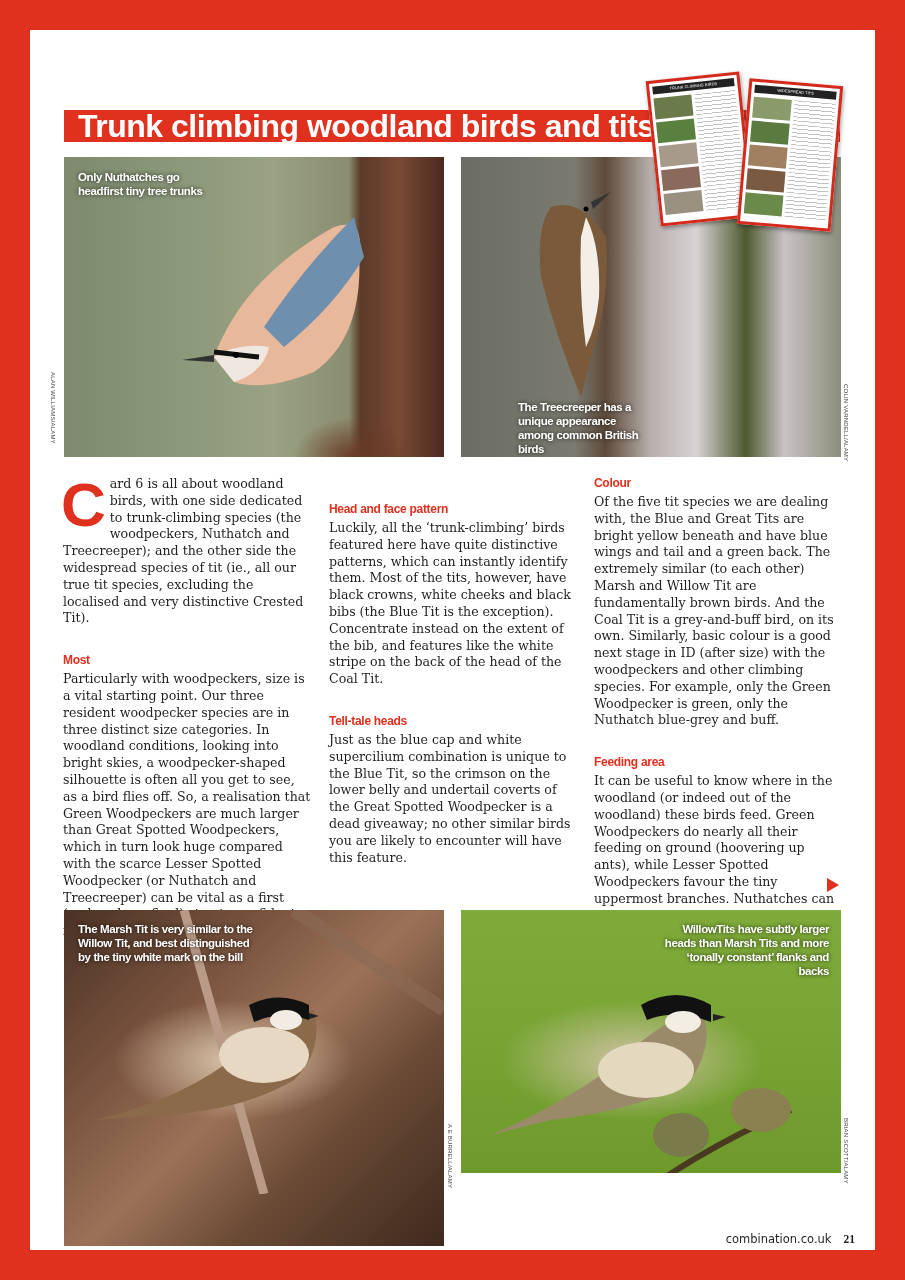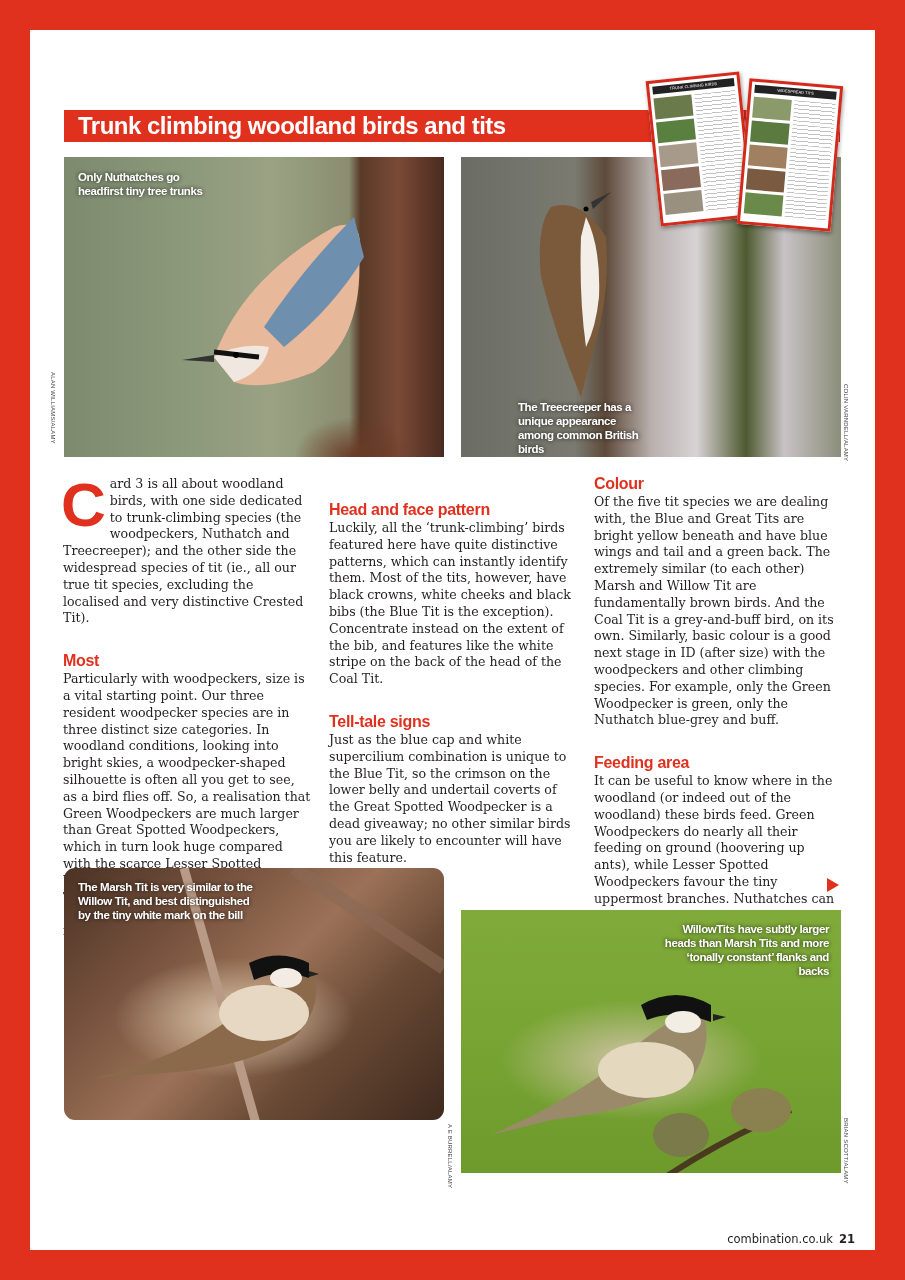--- a/index.html
+++ b/index.html
@@ -1,51 +1,51 @@
 <!DOCTYPE html>
 <html><head>
 <meta charset="utf-8">
 <style>
   html,body{margin:0;padding:0;}
   body{width:905px;height:1280px;background:#e0301e;position:relative;overflow:hidden;font-family:"DejaVu Serif",serif;}
   .page{position:absolute;left:30px;top:30px;width:845px;height:1220px;background:#ffffff;}
   .title-bar{position:absolute;left:64px;top:110px;width:776px;height:32px;background:#e0301e;}
-  .title-bar h1{margin:0;position:absolute;left:14px;top:1px;font-family:"Liberation Sans",sans-serif;font-weight:700;font-size:24px;color:#fff;letter-spacing:-0.5px;line-height:30px;}
+  .title-bar h1{margin:0;position:absolute;left:14px;top:1px;font-family:"Liberation Sans",sans-serif;font-weight:700;font-size:32px;color:#fff;letter-spacing:-0.5px;line-height:30px;}
   .photo{position:absolute;overflow:hidden;}
   .photo .caption{position:absolute;font-family:"Liberation Sans",sans-serif;font-weight:700;font-size:11.5px;line-height:14px;color:#fff;text-shadow:0 0 4px rgba(0,0,0,.8);letter-spacing:-0.4px;}
   .credit{position:absolute;font-family:"Liberation Sans",sans-serif;font-size:6px;color:#444;writing-mode:vertical-rl;letter-spacing:0.2px;}
   #photo-nuthatch{left:64px;top:157px;width:380px;height:300px;background:
     radial-gradient(ellipse 60px 40px at 290px 300px,#6a3a25 0%,transparent 100%),
     linear-gradient(90deg,#7d8a6e 0%,#8b987a 30%,#9aa283 55%,#8a8d70 75%,#5a3a28 78%,#7a4a35 88%,#4a2a20 100%);}
   #photo-treecreeper{left:461px;top:157px;width:380px;height:300px;background:
     linear-gradient(90deg,#6b6d64 0%,#7a7a70 30%,#5e4a3a 38%,#b8b0ad 50%,#d8d2d5 62%,#4e5a30 75%,#c9c2c6 85%,#8a8e7a 100%);}
-  #photo-marsh{left:64px;top:868px;width:380px;height:252px;background:
+  #photo-marsh{left:64px;top:910px;width:380px;height:336px;background:
     radial-gradient(ellipse 120px 60px at 170px 150px,#d7c3a8 0%,transparent 100%),
-    linear-gradient(135deg,#4a3224 0%,#7b5540 30%,#9b7258 50%,#6a4a35 70%,#3e2a1e 100%); border-radius: 11px;}
+    linear-gradient(135deg,#4a3224 0%,#7b5540 30%,#9b7258 50%,#6a4a35 70%,#3e2a1e 100%);}
   #photo-willow{left:461px;top:910px;width:380px;height:263px;background:
     radial-gradient(ellipse 130px 60px at 170px 150px,#cfc3a4 0%,transparent 100%),
     linear-gradient(180deg,#80ab3a 0%,#78a434 50%,#6e9a2c 100%);}
   .bird{position:absolute;}
   .cards{position:absolute;left:645px;top:68px;width:200px;height:160px;}
   .card{position:absolute;width:88px;height:140px;background:#fff;border:3px solid #d42a1c;box-shadow:1px 2px 4px rgba(0,0,0,.4);}
   .card .hd{height:8px;background:#222;margin:3px 3px 4px;font-family:"Liberation Sans",sans-serif;font-size:4px;color:#fff;text-align:center;line-height:8px;}
   .card .row{display:flex;gap:3px;margin:0 3px 3px;height:21px;}
   .card .row .th{width:38px;height:21px;background:#7a8a5a;}
   .card .row .tx{flex:1;background:repeating-linear-gradient(180deg,#999 0 1px,transparent 1px 4px);opacity:.6;}
   .col{position:absolute;top:476px;width:248px;font-size:12.6px;line-height:16.8px;color:#231f20;}
   .col p{margin:0;}
-  .col h2{margin:24px 0 1px;font-family:"Liberation Sans",sans-serif;font-weight:700;font-size:16px;line-height:19px;color:#e0301e;letter-spacing:-0.3px;}
+  .col h2{margin:24px 0 1px;font-family:"Liberation Sans",sans-serif;font-weight:700;font-size:12px;line-height:19px;color:#e0301e;letter-spacing:-0.3px;}
   #col1{left:63px;}
   #col2{left:329px;}
   #col3{left:594px;}
   .dropcap{float:left;font-family:"Liberation Sans",sans-serif;font-weight:700;font-size:62px;line-height:50px;color:#e0301e;margin:4px 4px 0 -2px;}
   .indent{text-indent:14px;}
   .next-arrow{position:absolute;left:827px;top:878px;width:0;height:0;border-top:7px solid transparent;border-bottom:7px solid transparent;border-left:12px solid #e0301e;}
   .footer{position:absolute;right:50px;top:1232px;font-family:"DejaVu Sans",sans-serif;font-size:11.5px;color:#231f20;}
-  .footer b{font-weight:700;margin-left:6px;}
+  .footer b{font-weight:700;margin-left:12px;font-family:Liberation Serif, serif;}
 </style>
 </head>
 <body>
 
 <div class="page"></div>
 
 <div class="title-bar">
   <h1>Trunk climbing woodland birds and tits</h1>
 </div>
 
@@ -116,29 +116,29 @@
         <div class="tx"></div>
       </div>
     <div class="row">
         <div class="th" style="background:#6a8a4a"></div>
         <div class="tx"></div>
       </div>
   </div>
 </div>
 
 <div class="col" id="col1">
-  <p><span class="dropcap">C</span><span>ard 3 is all about woodland birds, with one side dedicated to trunk-climbing species (the woodpeckers, Nuthatch and Treecreeper); and the other side the widespread species of tit (ie., all our true tit species, excluding the localised and very distinctive Crested Tit).</span></p>
+  <p><span class="dropcap">C</span><span>ard 6 is all about woodland birds, with one side dedicated to trunk-climbing species (the woodpeckers, Nuthatch and Treecreeper); and the other side the widespread species of tit (ie., all our true tit species, excluding the localised and very distinctive Crested Tit).</span></p>
   <h2>Most</h2>
   <p>Particularly with woodpeckers, size is a vital starting point. Our three resident woodpecker species are in three distinct size categories. In woodland conditions, looking into bright skies, a woodpecker-shaped silhouette is often all you get to see, as a bird flies off. So, a realisation that Green Woodpeckers are much larger than Great Spotted Woodpeckers, which in turn look huge compared with the scarce Lesser Spotted Woodpecker (or Nuthatch and Treecreeper) can be vital as a first (and perhaps final) step to confident identification of these birds.</p>
 </div>
 
 <div class="col" id="col2">
   <h2>Head and face pattern</h2>
   <p>Luckily, all the ‘trunk-climbing’ birds featured here have quite distinctive patterns, which can instantly identify them. Most of the tits, however, have black crowns, white cheeks and black bibs (the Blue Tit is the exception). Concentrate instead on the extent of the bib, and features like the white stripe on the back of the head of the Coal Tit.</p>
-  <h2>Tell-tale signs</h2>
+  <h2>Tell-tale heads</h2>
   <p>Just as the blue cap and white supercilium combination is unique to the Blue Tit, so the crimson on the lower belly and undertail coverts of the Great Spotted Woodpecker is a dead giveaway; no other similar birds you are likely to encounter will have this feature.</p>
 </div>
 
 <div class="col" id="col3">
   <h2 style="margin-top:-2px;">Colour</h2>
   <p>Of the five tit species we are dealing with, the Blue and Great Tits are bright yellow beneath and have blue wings and tail and a green back. The extremely similar (to each other) Marsh and Willow Tit are fundamentally brown birds. And the Coal Tit is a grey-and-buff bird, on its own. Similarly, basic colour is a good next stage in ID (after size) with the woodpeckers and other climbing species. For example, only the Green Woodpecker is green, only the Nuthatch blue-grey and buff.</p>
   <h2>Feeding area</h2>
   <p>It can be useful to know where in the woodland (or indeed out of the woodland) these birds feed. Green Woodpeckers do nearly all their feeding on ground (hoovering up ants), while Lesser Spotted Woodpeckers favour the tiny uppermost branches. Nuthatches can be found all over trees, and will walk headfirst down them, unlike Treecreepers, which like to spiral up trunks.</p>
 </div>
 <div class="next-arrow"></div>

